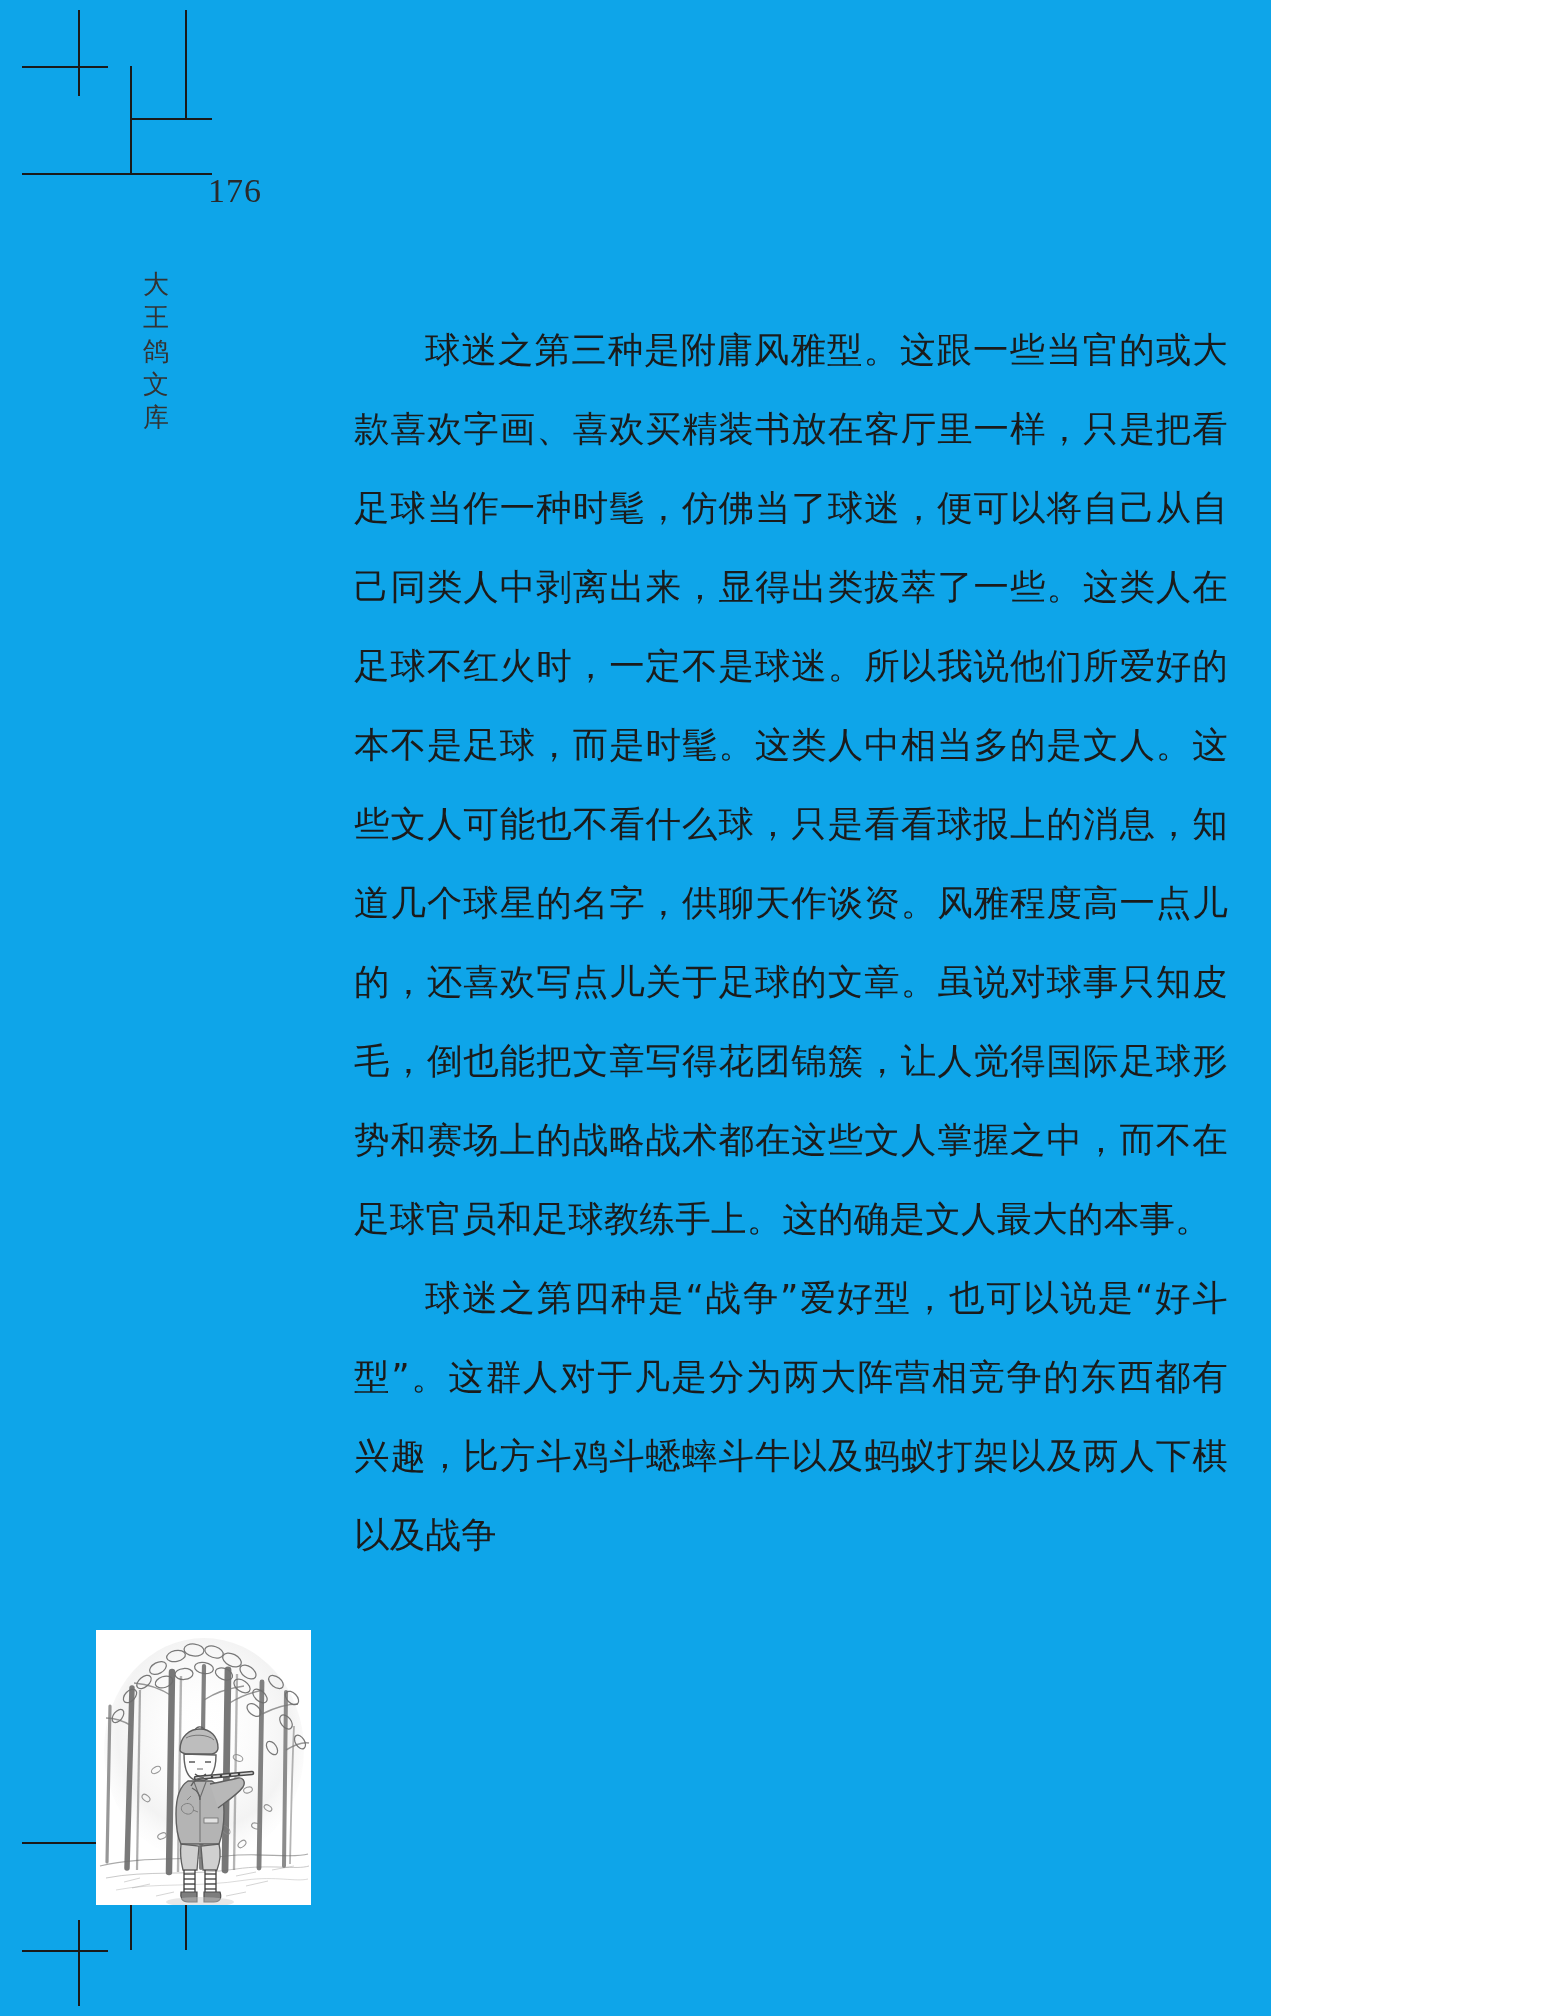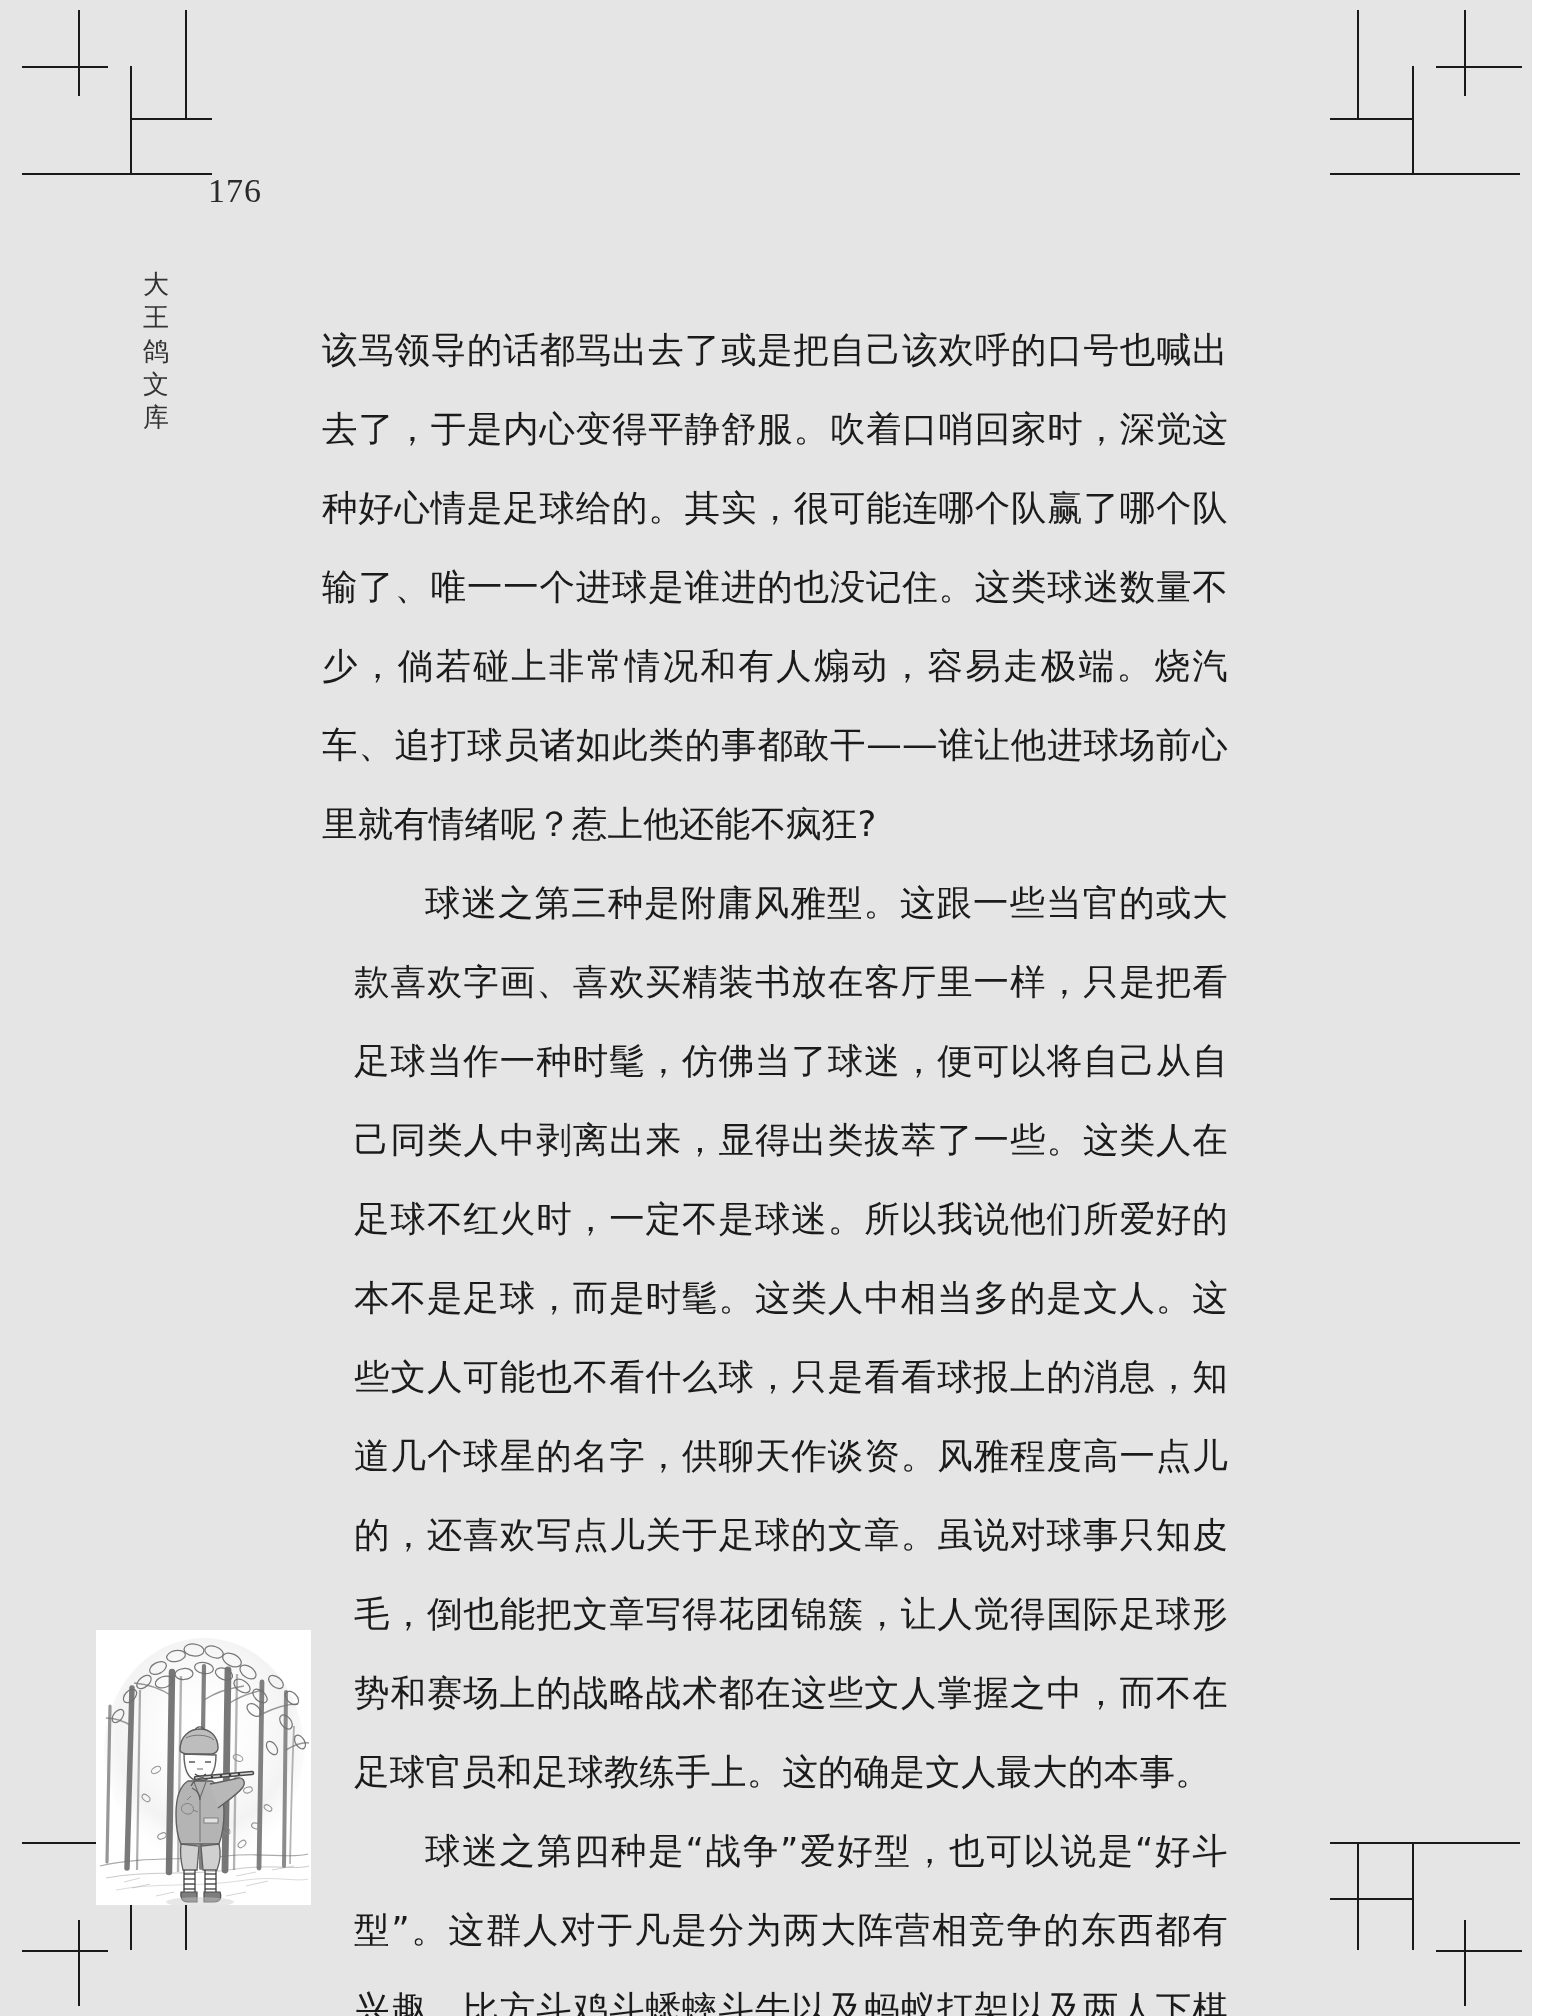--- a/index.html
+++ b/index.html
@@ -5,23 +5,23 @@
   html, body {
     margin: 0;
     padding: 0;
     background: #ffffff;
   }
   body {
     font-family: "Liberation Serif", "DejaVu Serif", serif;
   }
   #page {
     position: relative;
-    width: 1532px;
+    width: 1271px;
     height: 2016px;
-    background: #e5e5e5;
+    background: #0ea5e9;
     overflow: hidden;
   }
 
   
   .crop {
     position: absolute;
   }
   .crop .h, .crop .v {
     position: absolute;
     background: #1a1a1a;
@@ -135,21 +135,20 @@
 
   <div class="vertical-title">
     <span>大</span>
     <span>王</span>
     <span>鸽</span>
     <span>文</span>
     <span>库</span>
   </div>
 
   <div class="body-col">
-    <p class="para">该骂领导的话都骂出去了或是把自己该欢呼的口号也喊出去了，于是内心变得平静舒服。吹着口哨回家时，深觉这种好心情是足球给的。其实，很可能连哪个队赢了哪个队输了、唯一一个进球是谁进的也没记住。这类球迷数量不少，倘若碰上非常情况和有人煽动，容易走极端。烧汽车、追打球员诸如此类的事都敢干——谁让他进球场前心里就有情绪呢？惹上他还能不疯狂?</p>
     <p class="para indent">球迷之第三种是附庸风雅型。这跟一些当官的或大款喜欢字画、喜欢买精装书放在客厅里一样，只是把看足球当作一种时髦，仿佛当了球迷，便可以将自己从自己同类人中剥离出来，显得出类拔萃了一些。这类人在足球不红火时，一定不是球迷。所以我说他们所爱好的本不是足球，而是时髦。这类人中相当多的是文人。这些文人可能也不看什么球，只是看看球报上的消息，知道几个球星的名字，供聊天作谈资。风雅程度高一点儿的，还喜欢写点儿关于足球的文章。虽说对球事只知皮毛，倒也能把文章写得花团锦簇，让人觉得国际足球形势和赛场上的战略战术都在这些文人掌握之中，而不在足球官员和足球教练手上。这的确是文人最大的本事。</p>
     <p class="para indent">球迷之第四种是“战争”爱好型，也可以说是“好斗型”。这群人对于凡是分为两大阵营相竞争的东西都有兴趣，比方斗鸡斗蟋蟀斗牛以及蚂蚁打架以及两人下棋以及战争</p>
   </div>
 
   <div class="illustration">
     <svg viewBox="0 0 215 275" width="215" height="275" xmlns="http://www.w3.org/2000/svg">
       <defs>
         <radialGradient id="haze" cx="50%" cy="42%" r="62%">
           <stop offset="0%" stop-color="#ffffff" stop-opacity="0"></stop>
           <stop offset="70%" stop-color="#e9e9e9" stop-opacity="0.55"></stop>

